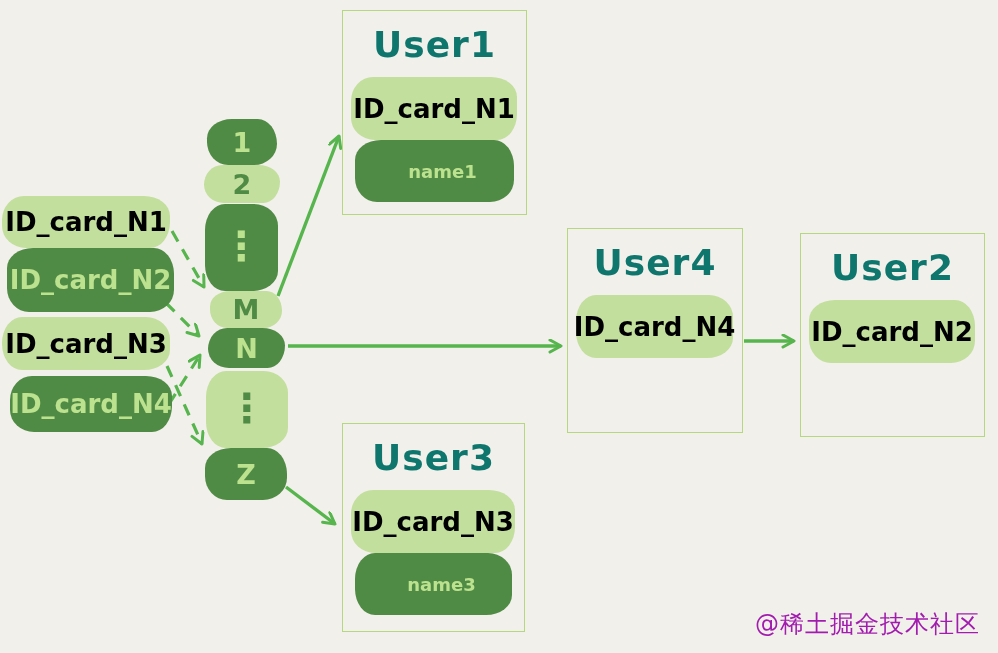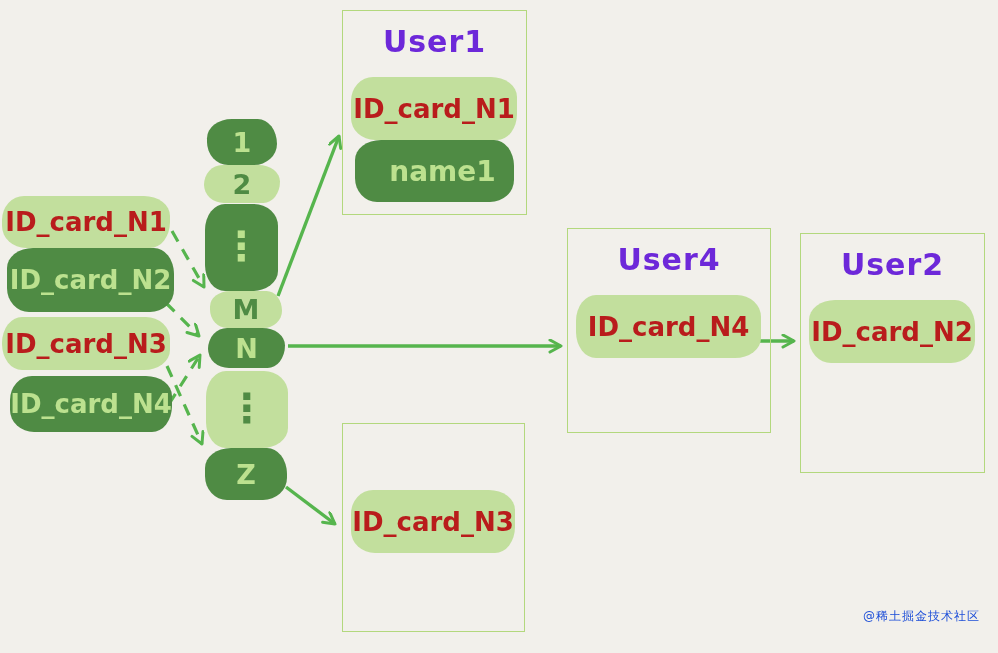--- a/index.html
+++ b/index.html
@@ -12,21 +12,21 @@
   }
   .arrow-layer{position:absolute;left:0;top:0;width:998px;height:653px;}
 
   
   .pill{
     position:absolute;
     display:flex;align-items:center;justify-content:center;
     font-weight:bold;
     box-sizing:border-box;
   }
-  .pill.light{background:#c2df9d;color:#b91c1c;}
+  .pill.light{background:#c2df9d;color:#000000;}
   .pill.dark{background:#4f8b44;color:#bce18f;}
   .r1{border-radius:22px 26px 20px 24px / 24px 20px 26px 22px;}
   .r2{border-radius:26px 20px 24px 22px / 20px 26px 22px 24px;}
   .r3{border-radius:20px 24px 26px 20px / 26px 22px 20px 26px;}
 
   .idcard{font-size:26px;letter-spacing:0px;}
 
   
   .slot{
     position:absolute;
@@ -41,40 +41,40 @@
   
   .user-box{
     position:absolute;
     border:1.6px solid #b3d87d;
     box-sizing:border-box;
     background:transparent;
   }
   .user-title{
     padding-top:13px;
     text-align:center;
-    font-size:30px;
+    font-size:36px;
     font-weight:bold;
-    color:#6d28d9;
+    color:#0f766e;
     letter-spacing:1px;
   }
   .user-box .pill-id{
     position:absolute;left:8px;right:9px;top:66px;height:63px;
     font-size:26px;
   }
   .user-box .pill-name{
     position:absolute;left:12px;right:12px;top:129px;height:62px;
-    font-size:28px;
+    font-size:18px;
     padding-left:16px;
   }
 
   .watermark{
     position:absolute;
     right:18px;top:608px;
-    font-size:12px;
-    color:#1d4ed8;
+    font-size:24px;
+    color:#a21caf;
     letter-spacing:1px;
     margin-left:18px;
   }
 </style>
 </head>
 <body>
 
 <div class="stage">
 
   <svg class="arrow-layer" viewBox="0 0 998 653">
@@ -109,29 +109,31 @@
       <span class="dots">⋮</span>
     </div>
   <div class="slot dark r2" style="left:205px;top:448px;width:82px;height:52px;">Z</div>
 
   <div class="user-box" style="left:342px;top:10px;width:185px;height:205px;">
     <div class="user-title">User1</div>
     <div class="pill light pill-id r1">ID_card_N1</div>
     <div class="pill dark pill-name r2">name1</div>
   </div>
 
-  <div class="user-box" style="left:567px;top:228px;width:204px;height:205px;">
+  <div class="user-box" style="left:567px;top:228px;width:176px;height:205px;">
     <div class="user-title">User4</div>
     <div class="pill light pill-id r3">ID_card_N4</div>
   </div>
 
-  <div class="user-box" style="left:800px;top:233px;width:185px;height:240px;">
+  <div class="user-box" style="left:800px;top:233px;width:185px;height:204px;">
     <div class="user-title">User2</div>
     <div class="pill light pill-id r2">ID_card_N2</div>
   </div>
 
   <div class="user-box" style="left:342px;top:423px;width:183px;height:209px;">
+    <div class="user-title">User3</div>
     <div class="pill light pill-id r1">ID_card_N3</div>
+    <div class="pill dark pill-name r3">name3</div>
   </div>
 
   <div class="watermark">@稀土掘金技术社区</div>
 
 </div>
 
 </body></html>

